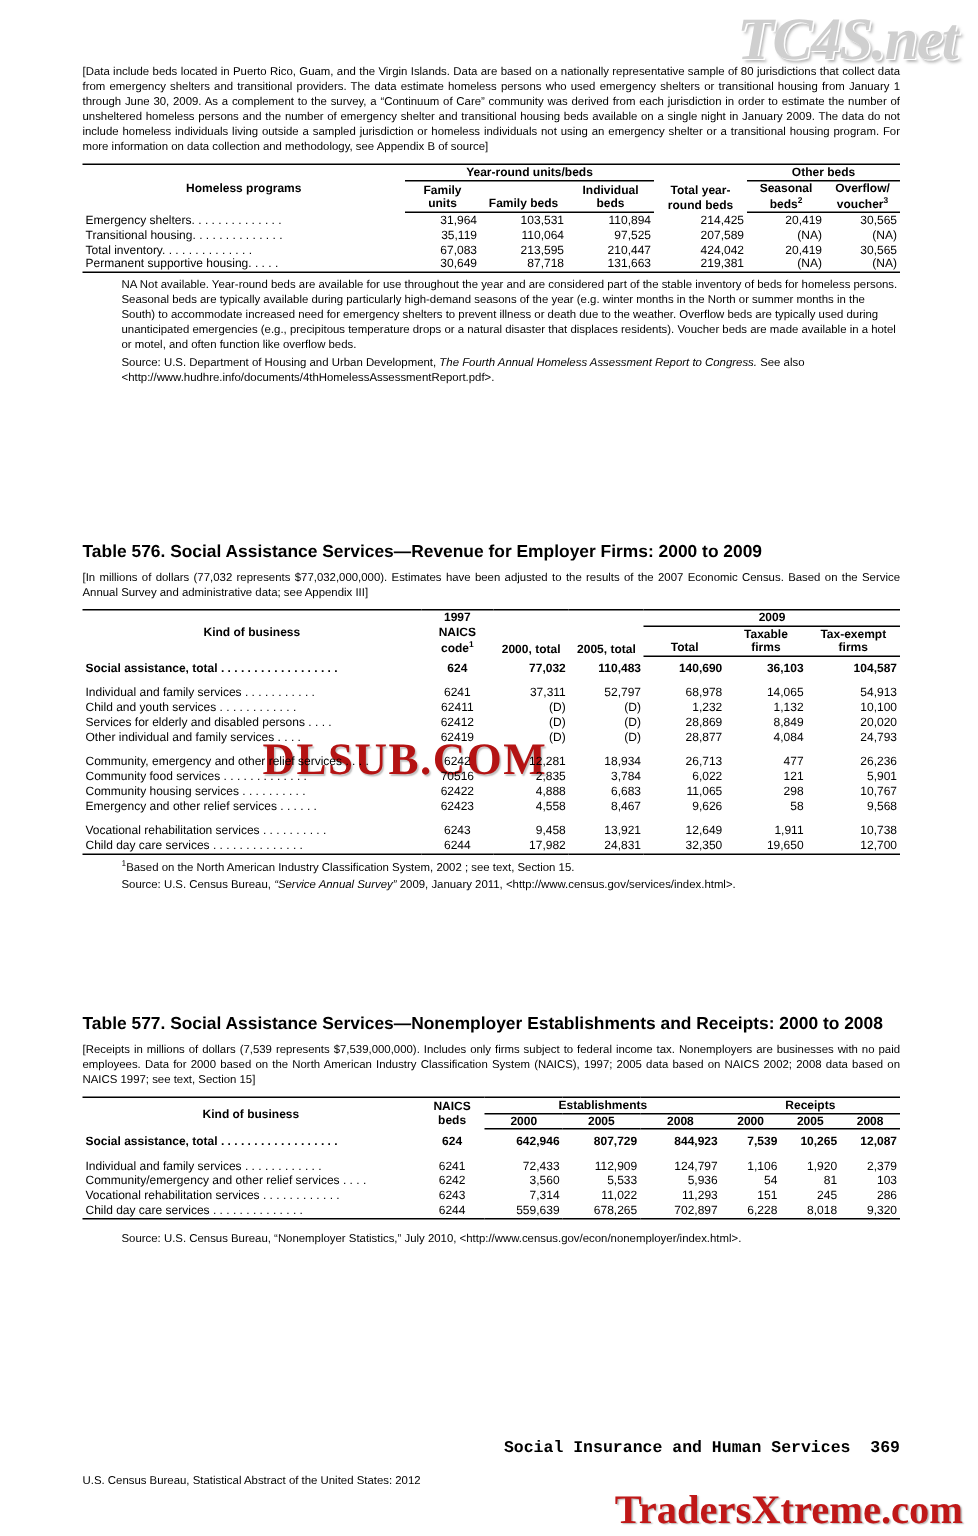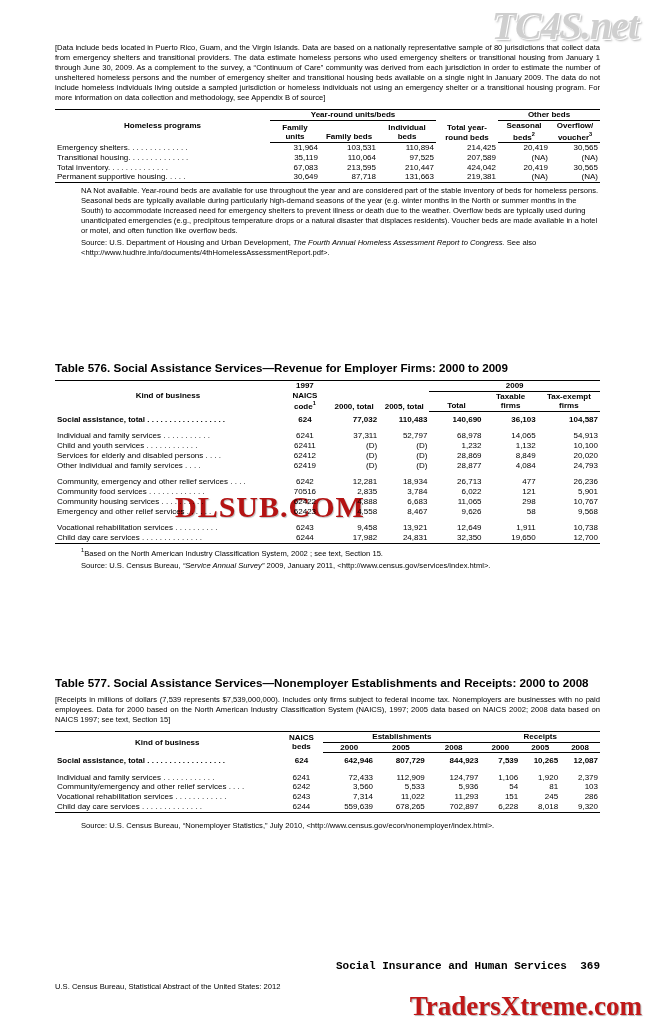--- a/index.html
+++ b/index.html
@@ -212,20 +212,21 @@
     <p class="footnote indent">NA Not available.  Year-round beds are available for use throughout the year and are considered part of the stable inventory of beds for homeless persons.  Seasonal beds are typically available during particularly high-demand seasons of the year (e.g. winter months in the North or summer months in the South) to accommodate increased need for emergency shelters to prevent illness or death due to the weather.  Overflow beds are typically used during unanticipated emergencies (e.g., precipitous temperature drops or a natural disaster that displaces residents). Voucher beds are made available in a hotel or motel, and often function like overflow beds.</p>
     <p class="source indent">
       <span>Source: U.S. Department of Housing and Urban Development,</span>
       <span class="ital">The Fourth Annual Homeless Assessment Report to Congress.</span>
       <span>See also &lt;http://www.hudhre.info/documents/4thHomelessAssessmentReport.pdf&gt;.</span>
     </p>
   </div>
 
   <div class="block" style="top:361px;">
     <h2 class="tbl-title">Table 576. Social Assistance Services—Revenue for Employer Firms: 2000 to 2009</h2>
+    <p class="headnote">[In millions of dollars (77,032 represents $77,032,000,000). Estimates have been adjusted to the results of the 2007 Economic Census. Based on the Service Annual Survey and administrative data; see Appendix III]</p>
 
     <table class="data">
       <colgroup>
         <col style="width:225px">
         <col style="width:48px">
         <col style="width:50px">
         <col style="width:50px">
         <col style="width:54px">
         <col style="width:54px">
         <col style="width:62px">

